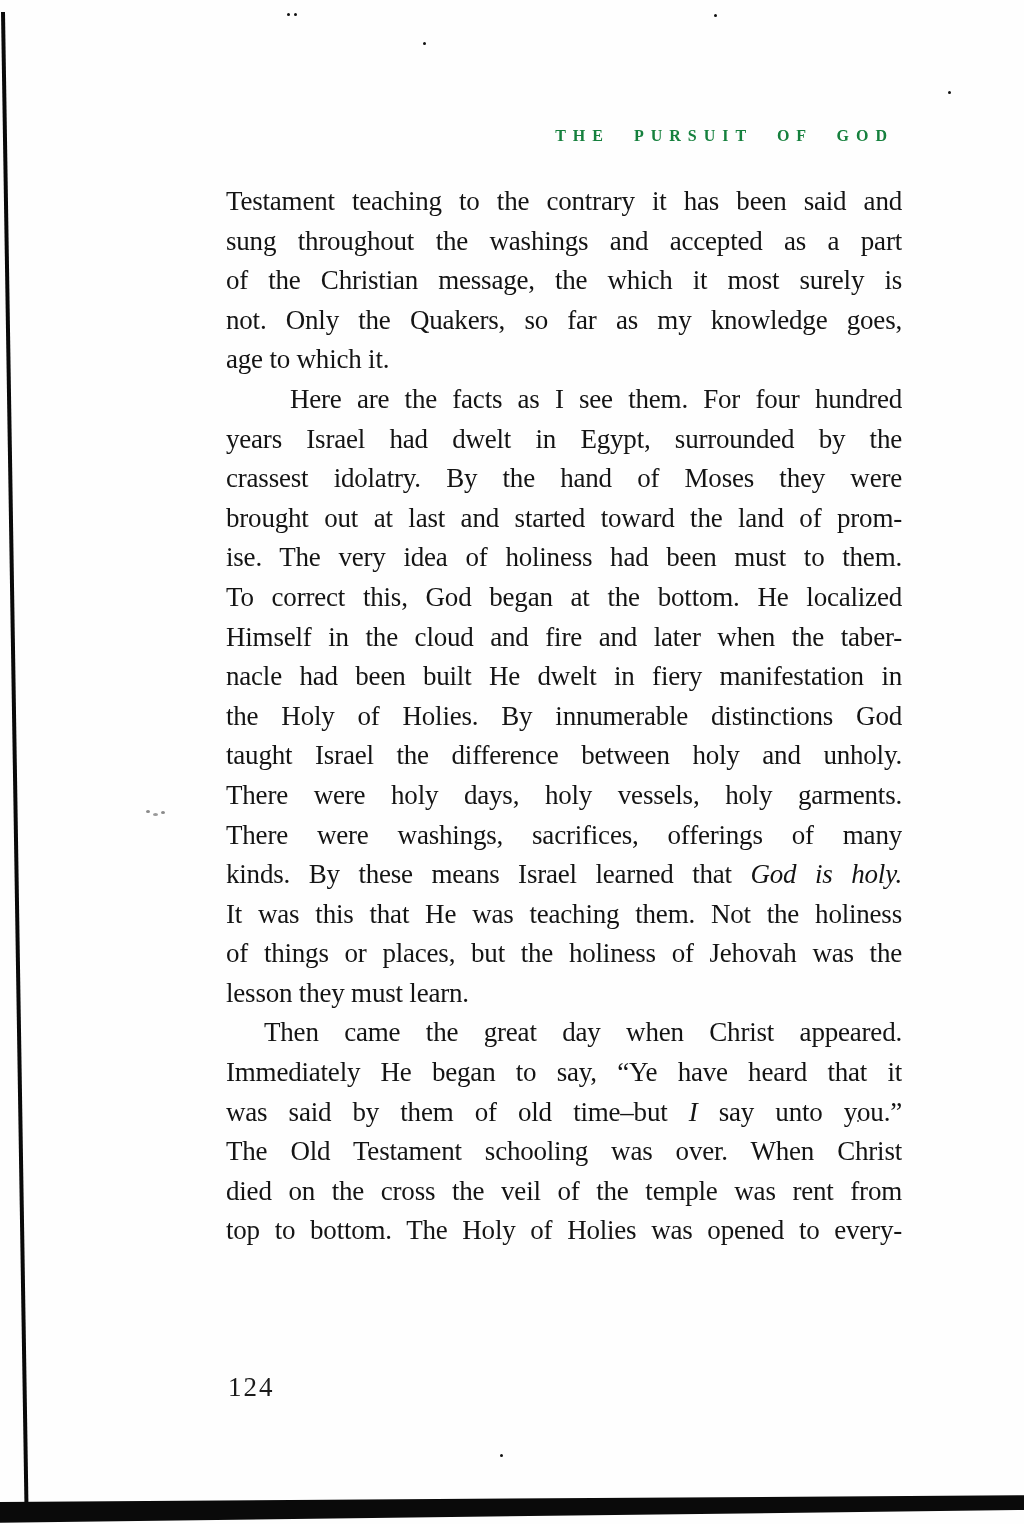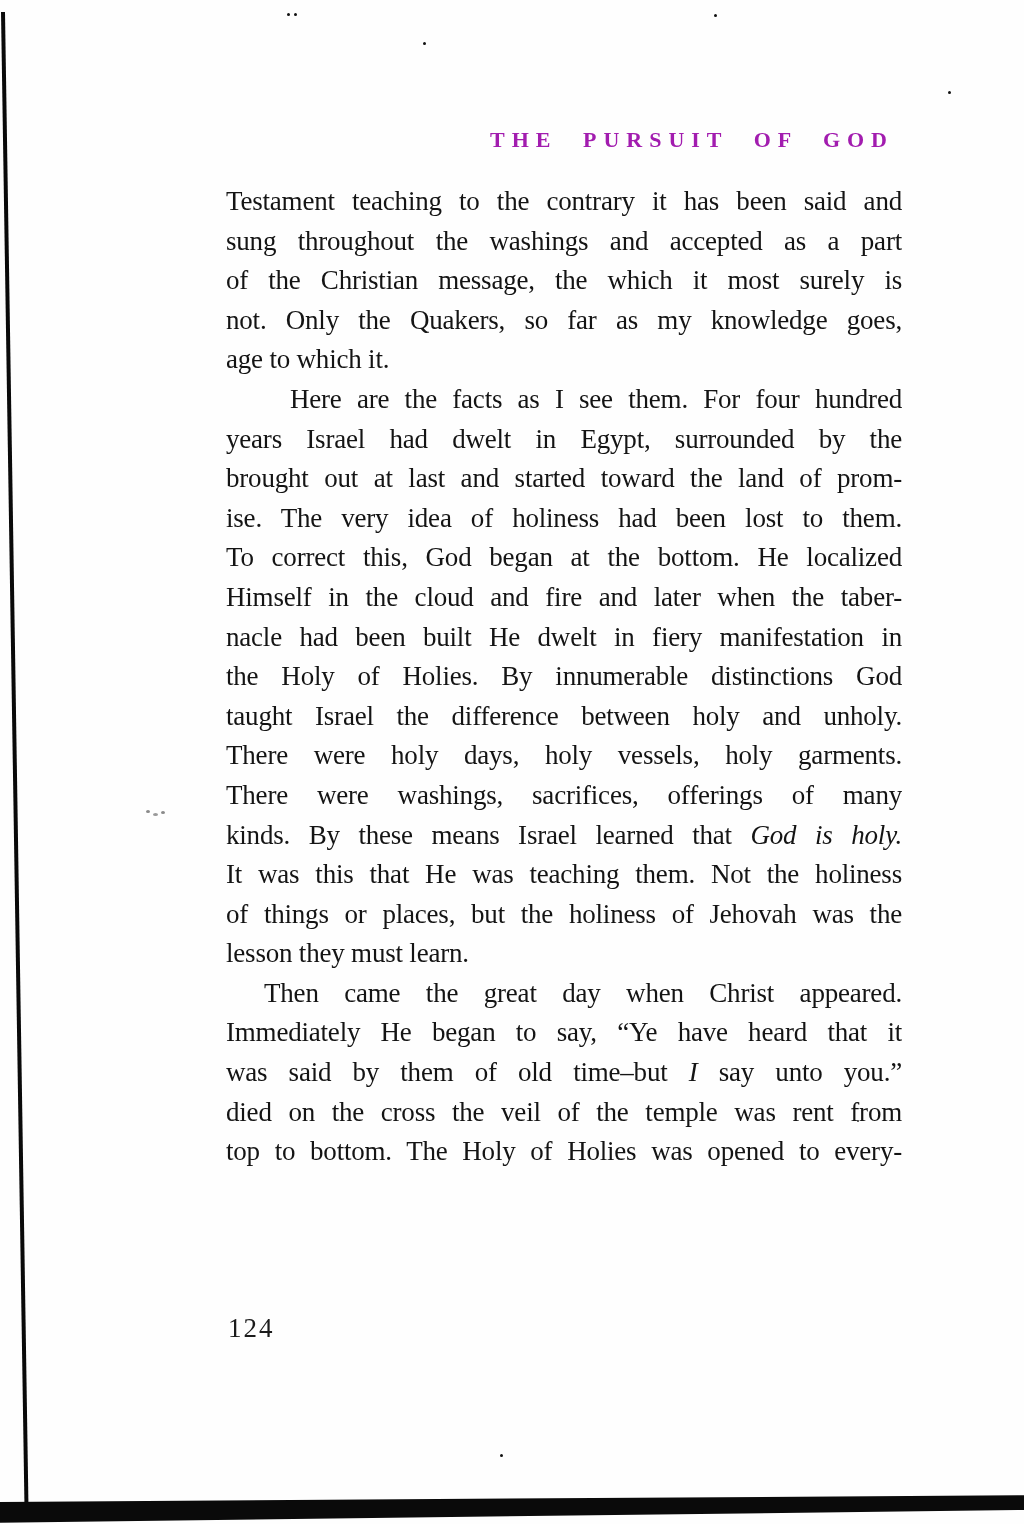--- a/index.html
+++ b/index.html
@@ -14,25 +14,25 @@
     background: #fefefe;
     overflow: hidden;
     font-family: "Liberation Serif", "DejaVu Serif", serif;
     color: #141414;
   }
   
   .running-head {
     position: absolute;
     top: 127px;
     right: 130px;
-    font-size: 22px;
+    font-size: 16px;
     font-weight: 700;
     letter-spacing: 7px;
     word-spacing: 13px;
-    color: #a21caf;
+    color: #15803d;
     white-space: nowrap;
   }
   
   .body-text {
     position: absolute;
     left: 226px;
     top: 182px;
     width: 676px;
   }
   .body-text .line {
@@ -49,21 +49,21 @@
     text-align: left;
     text-align-last: left;
   }
   .body-text .it {
     font-style: italic;
   }
   
   .page-number {
     position: absolute;
     left: 228px;
-    top: 1313px;
+    top: 1372px;
     font-size: 27px;
     letter-spacing: 2px;
     color: #1b1b1b;
   }
   
   .scan-edge-left {
     position: absolute;
     left: 1px;
     top: 12px;
     width: 4px;
@@ -96,36 +96,38 @@
   <div class="running-head">THE PURSUIT OF GOD</div>
 
   <div class="body-text" id="body-text">
       <div class="line"><span>Testament teaching to the contrary it has been said and</span></div>
       <div class="line"><span>sung throughout the washings and accepted as a part</span></div>
       <div class="line"><span>of the Christian message, the which it most surely is</span></div>
       <div class="line"><span>not. Only the Quakers, so far as my knowledge goes,</span></div>
       <div class="line no-just"><span>age to which it.</span></div>
       <div class="line" style="text-indent: 64px;"><span>Here are the facts as I see them. For four hundred</span></div>
       <div class="line"><span>years Israel had dwelt in Egypt, surrounded by the</span></div>
+      <div class="line"><span>crassest idolatry. By the hand of Moses they were</span></div>
       <div class="line"><span>brought out at last and started toward the land of prom-</span></div>
-      <div class="line"><span>ise. The very idea of holiness had been lost to them.</span></div>
+      <div class="line"><span>ise. The very idea of holiness had been must to them.</span></div>
       <div class="line"><span>To correct this, God began at the bottom. He localized</span></div>
       <div class="line"><span>Himself in the cloud and fire and later when the taber-</span></div>
       <div class="line"><span>nacle had been built He dwelt in fiery manifestation in</span></div>
       <div class="line"><span>the Holy of Holies. By innumerable distinctions God</span></div>
       <div class="line"><span>taught Israel the difference between holy and unholy.</span></div>
       <div class="line"><span>There were holy days, holy vessels, holy garments.</span></div>
       <div class="line"><span>There were washings, sacrifices, offerings of many</span></div>
       <div class="line"><span>kinds. By these means Israel learned that </span><span class="it">God is holy.</span></div>
       <div class="line"><span>It was this that He was teaching them. Not the holiness</span></div>
       <div class="line"><span>of things or places, but the holiness of Jehovah was the</span></div>
       <div class="line no-just"><span>lesson they must learn.</span></div>
       <div class="line" style="text-indent: 38px;"><span>Then came the great day when Christ appeared.</span></div>
       <div class="line"><span>Immediately He began to say, “Ye have heard that it</span></div>
       <div class="line"><span>was said by them of old time–but </span><span class="it">I</span><span> say unto you.”</span></div>
+      <div class="line"><span>The Old Testament schooling was over. When Christ</span></div>
       <div class="line"><span>died on the cross the veil of the temple was rent from</span></div>
       <div class="line"><span>top to bottom. The Holy of Holies was opened to every-</span></div>
     </div>
 
   <div class="page-number">124</div>
 
   <div id="specks">
       <div class="speck" style="left: 287px; top: 13px; width: 3px; height: 3px; background: rgb(17, 17, 17);"></div>
       <div class="speck" style="left: 294px; top: 13px; width: 3px; height: 3px; background: rgb(17, 17, 17);"></div>
       <div class="speck" style="left: 714px; top: 14px; width: 3px; height: 3px; background: rgb(17, 17, 17);"></div>

